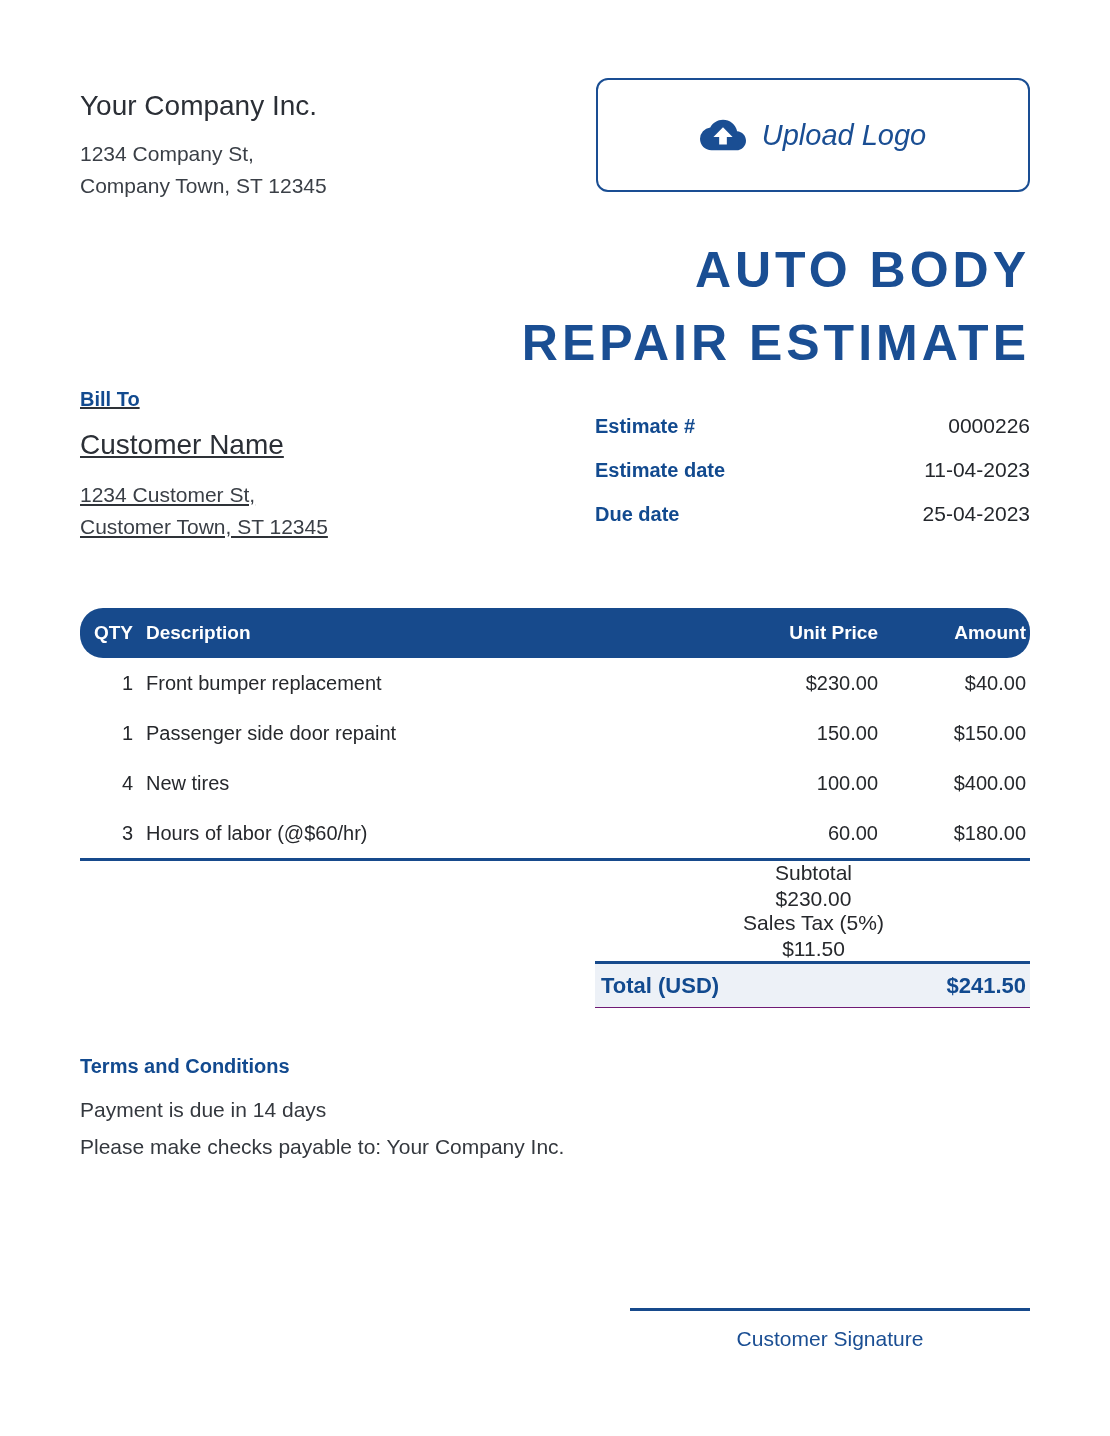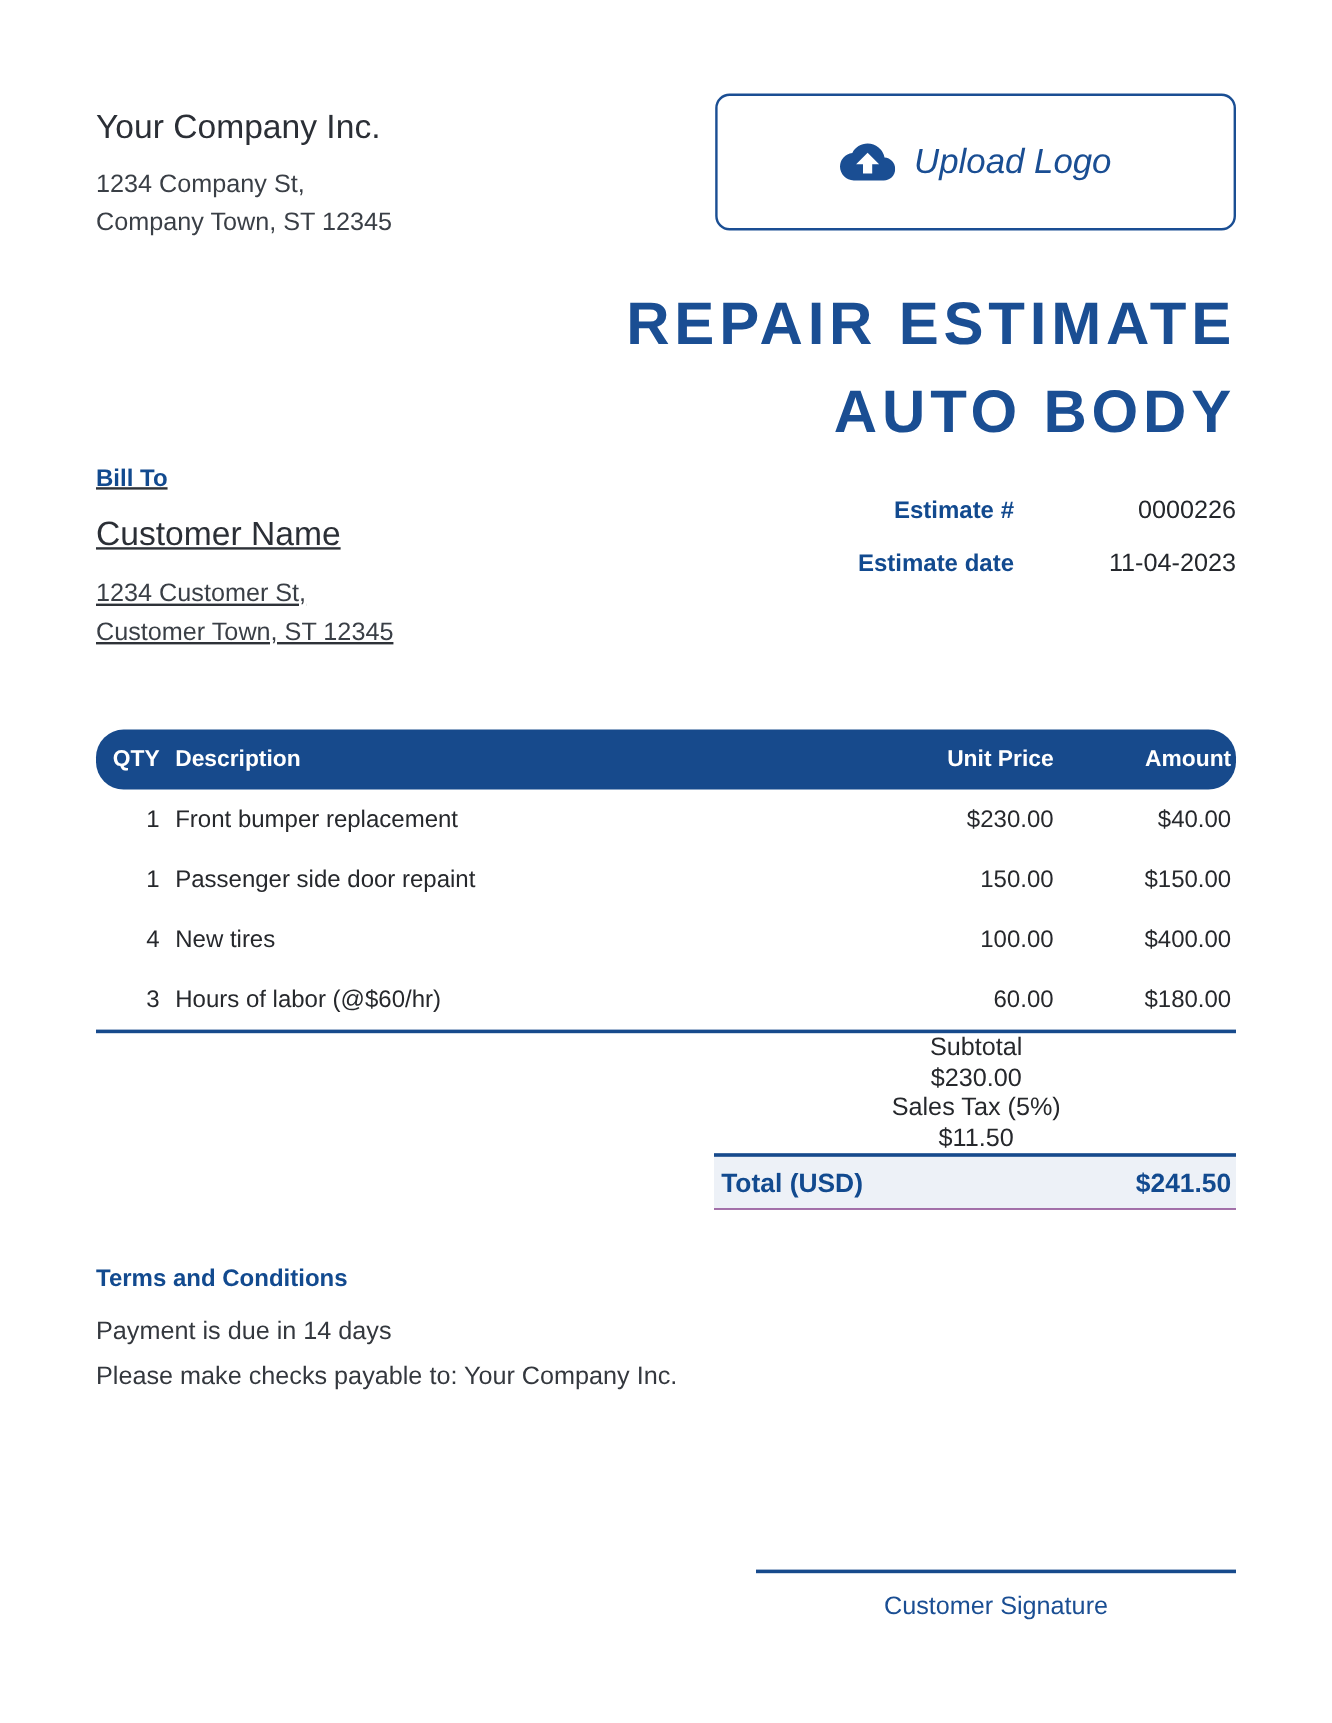--- a/index.html
+++ b/index.html
@@ -43,21 +43,21 @@
   }
 
   
   .billto-block { position: absolute; left: 80px; top: 388px; text-decoration: underline; }
   .billto-heading { font-size: 20px; font-weight: 700; color: #124a8f; margin-bottom: 18px; }
   .customer-name { font-size: 28px; color: #2b2f36; margin-bottom: 18px; }
   .customer-address { font-size: 21px; color: #3a3f46; line-height: 32px; }
 
   .estimate-info { position: absolute; right: 80px; top: 414px; }
   .meta-row { display: flex; align-items: baseline; height: 44px; }
-  .meta-label { width: 250px; text-align: right; font-size: 20px; font-weight: 700; color: #124a8f; }
+  .meta-label { width: 250px; font-size: 20px; font-weight: 700; color: #124a8f; }
   .meta-value { width: 185px; text-align: right; font-size: 21px; color: #24272c; }
 
   
   .items-table { position: absolute; left: 80px; top: 608px; width: 950px; }
   .thead {
     display: flex; align-items: center; height: 50px;
     background: #174a8c; color: #ffffff; font-weight: 700; font-size: 19px; border-radius: 23px;
   }
   .trow { display: flex; align-items: center; height: 50px; font-size: 20px; color: #26282c; }
   .col-qty { width: 53px; text-align: right; }
@@ -104,42 +104,46 @@
   </div>
 
   <div class="upload-btn">
     <svg class="cloud" viewBox="0 0 24 24" aria-hidden="true">
       <path d="M19.35 10.04A7.49 7.49 0 0 0 12 4C9.11 4 6.6 5.64 5.35 8.04A5.994 5.994 0 0 0 0 14c0 3.31 2.69 6 6 6h13c2.76 0 5-2.24 5-5 0-2.64-2.05-4.78-4.65-4.96zM14 13v4h-4v-4H7l5-5 5 5h-3z"></path>
     </svg>
     <span class="upload-label">Upload Logo</span>
   </div>
 
   <div class="doc-title">
+    <div>AUTO BODY</div>
     <div>REPAIR ESTIMATE</div>
-    <div>AUTO BODY</div>
   </div>
 
   <div class="billto-block">
     <div class="billto-heading">Bill To</div>
     <div class="customer-name">Customer Name</div>
     <div class="customer-address">
       <div>1234 Customer St,</div>
       <div>Customer Town, ST 12345</div>
     </div>
   </div>
 
   <div class="estimate-info">
     <div class="meta-row">
       <div class="meta-label">Estimate #</div>
       <div class="meta-value">0000226</div>
     </div>
     <div class="meta-row">
       <div class="meta-label">Estimate date</div>
       <div class="meta-value">11-04-2023</div>
     </div>
+    <div class="meta-row">
+      <div class="meta-label">Due date</div>
+      <div class="meta-value">25-04-2023</div>
+    </div>
   </div>
 
   <div class="items-table">
     <div class="thead">
       <div class="col-qty">QTY</div>
       <div class="col-desc">Description</div>
       <div class="col-unit">Unit Price</div>
       <div class="col-amt">Amount</div>
     </div>
 

